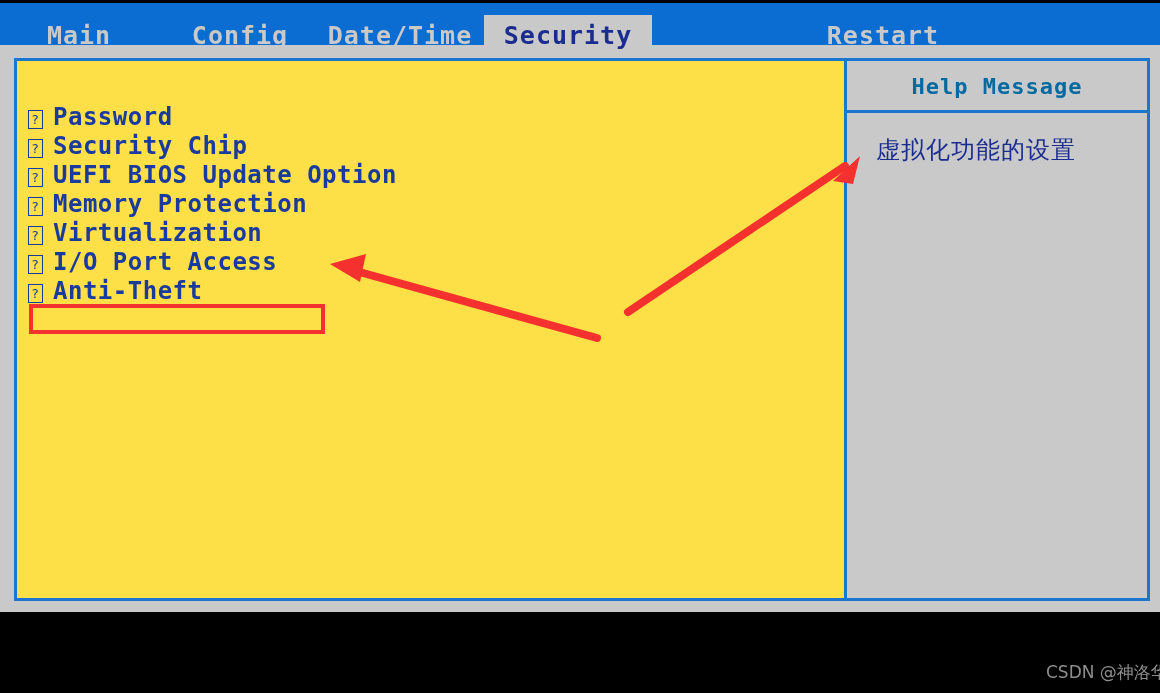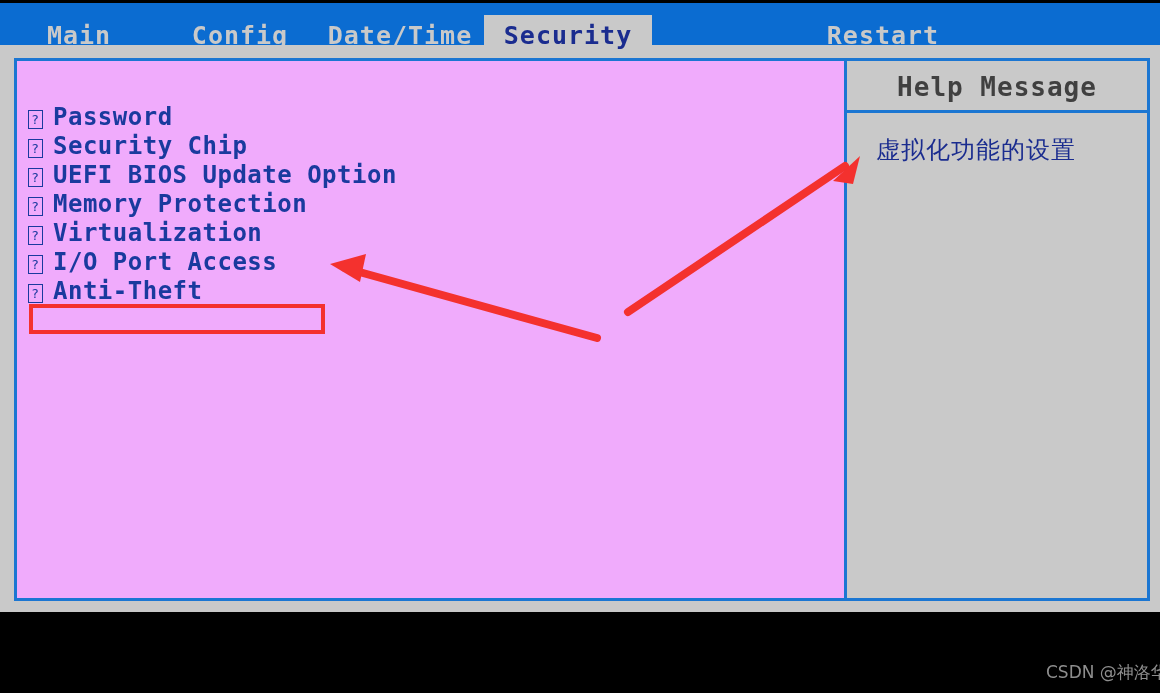--- a/index.html
+++ b/index.html
@@ -65,21 +65,21 @@
 
   
   .content-panel {
     position: absolute;
     left: 14px;
     top: 9px;
     width: 833px;
     height: 543px;
     border: 3px solid #1b76d2;
     box-sizing: border-box;
-    background: #f0abfc;
+    background: #fde047;
   }
   
   .divider {
     position: absolute;
     left: 844px;
     top: 9px;
     width: 4px;
     height: 543px;
     background: #1b76d2;
   }
@@ -98,23 +98,23 @@
   .help-header {
     position: absolute;
     left: 0;
     top: 0;
     width: 100%;
     height: 52px;
     line-height: 52px;
     border-bottom: 3px solid #1b76d2;
     box-sizing: border-box;
     text-align: center;
-    font-size: 26px;
+    font-size: 22px;
     font-weight: bold;
-    color: #404040;
+    color: #0369a1;
     letter-spacing: 1px;
   }
   .help-text {
     position: absolute;
     left: 17px;
     top: 73px;
     font-family: "DejaVu Sans", "Liberation Sans", sans-serif;
     font-size: 24px;
     color: #1a2c8f;
     letter-spacing: 1px;

